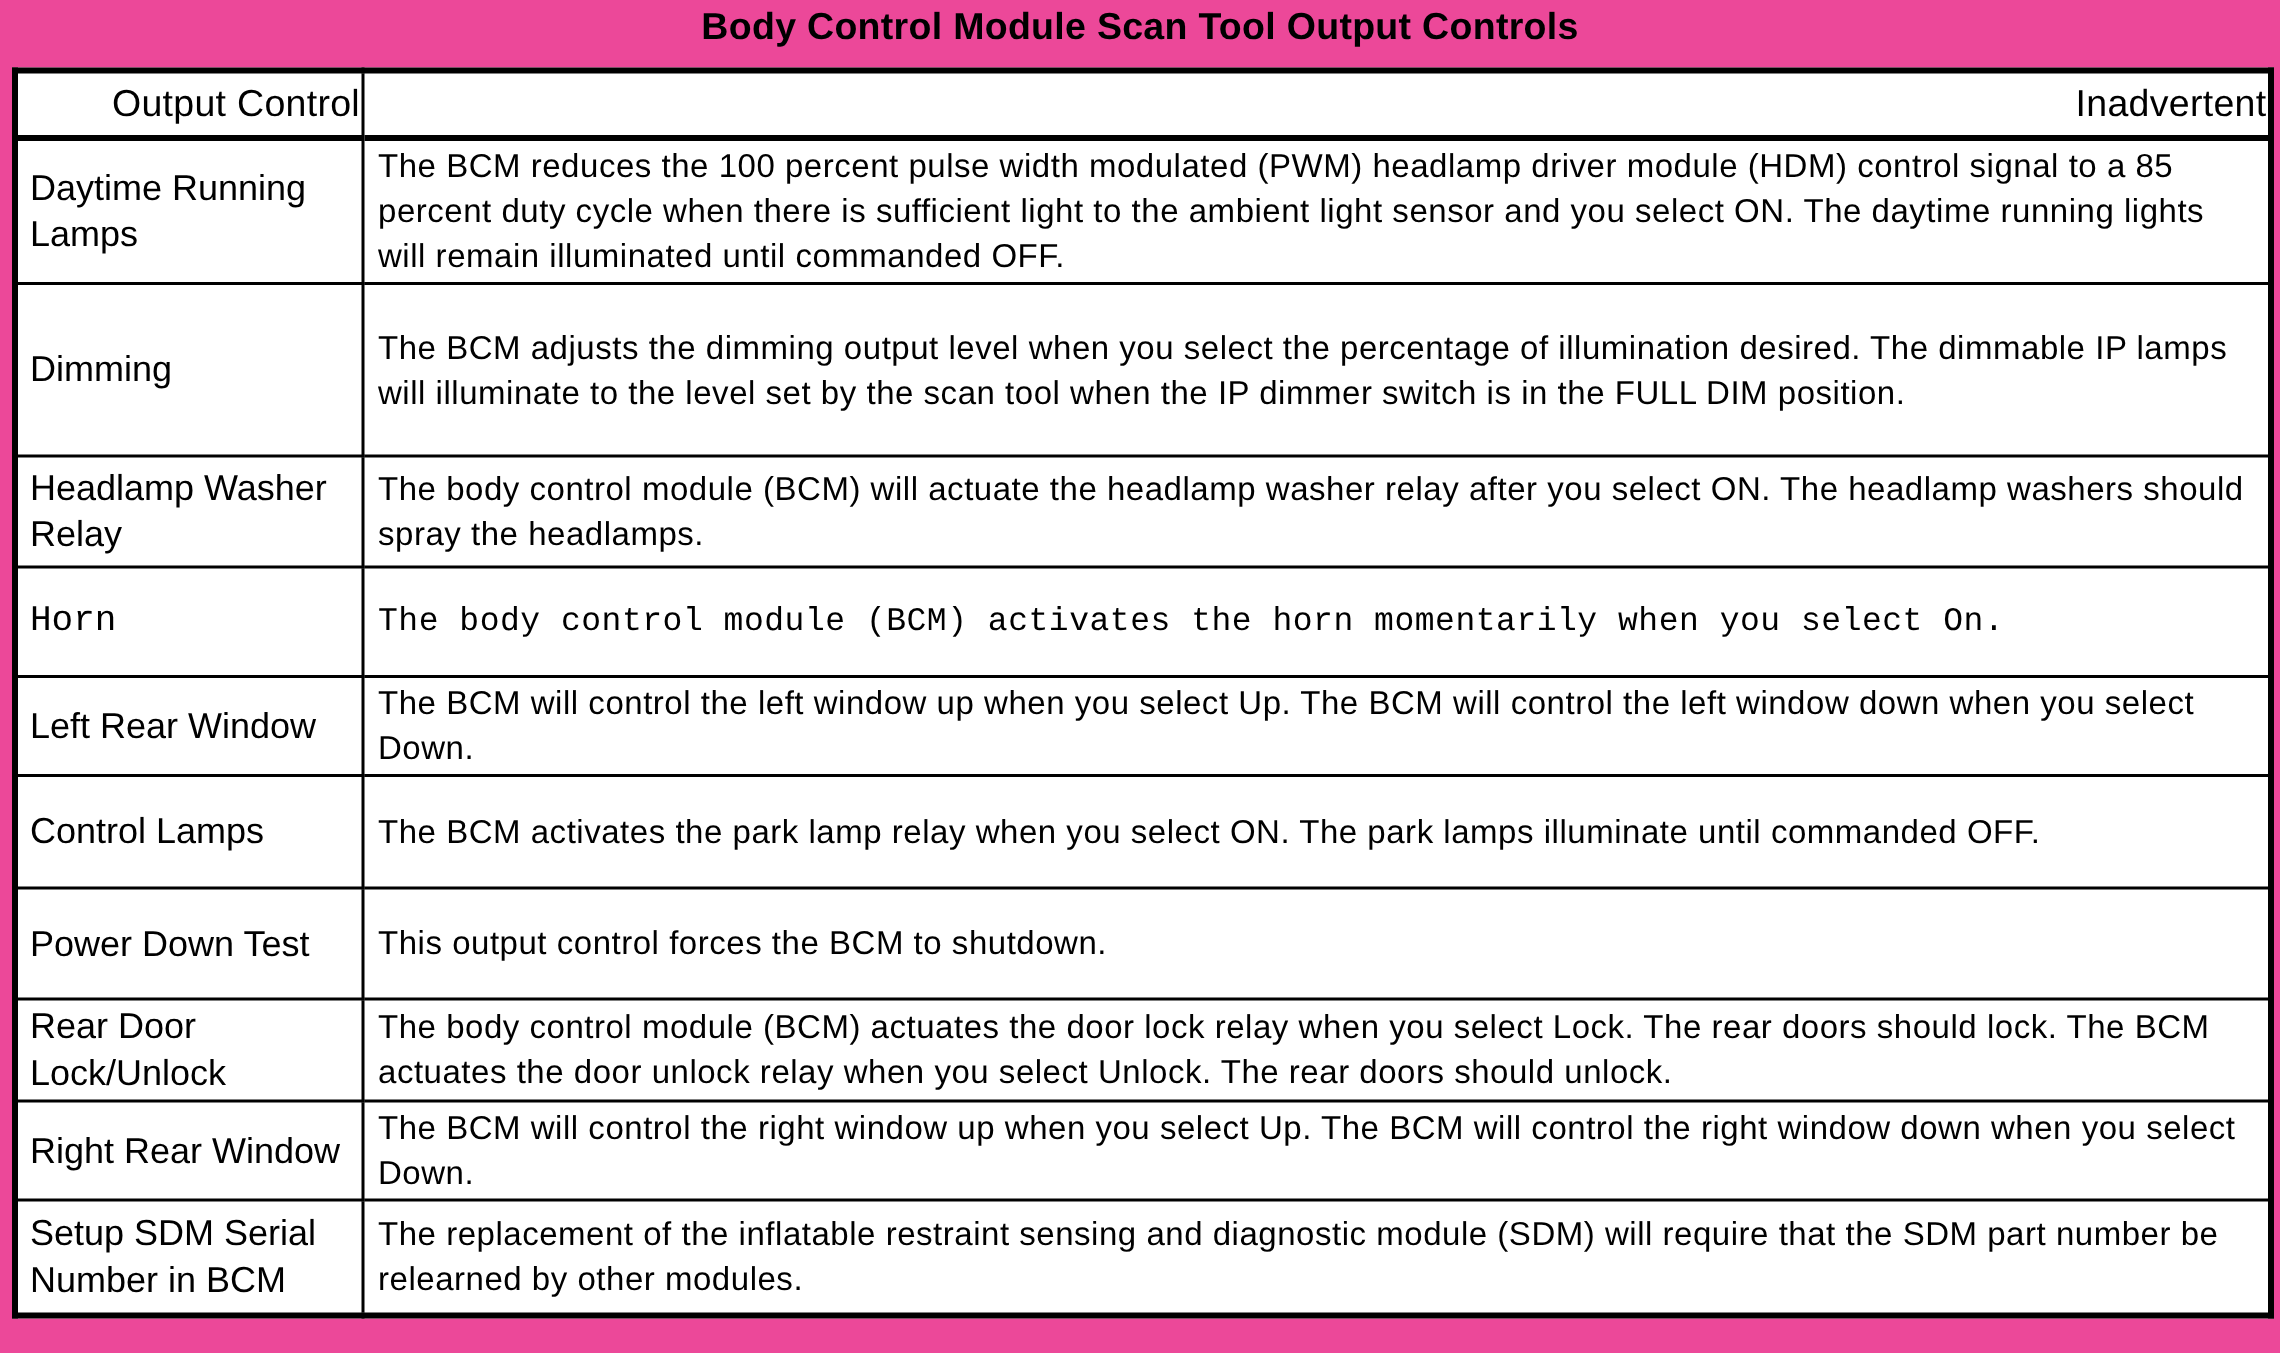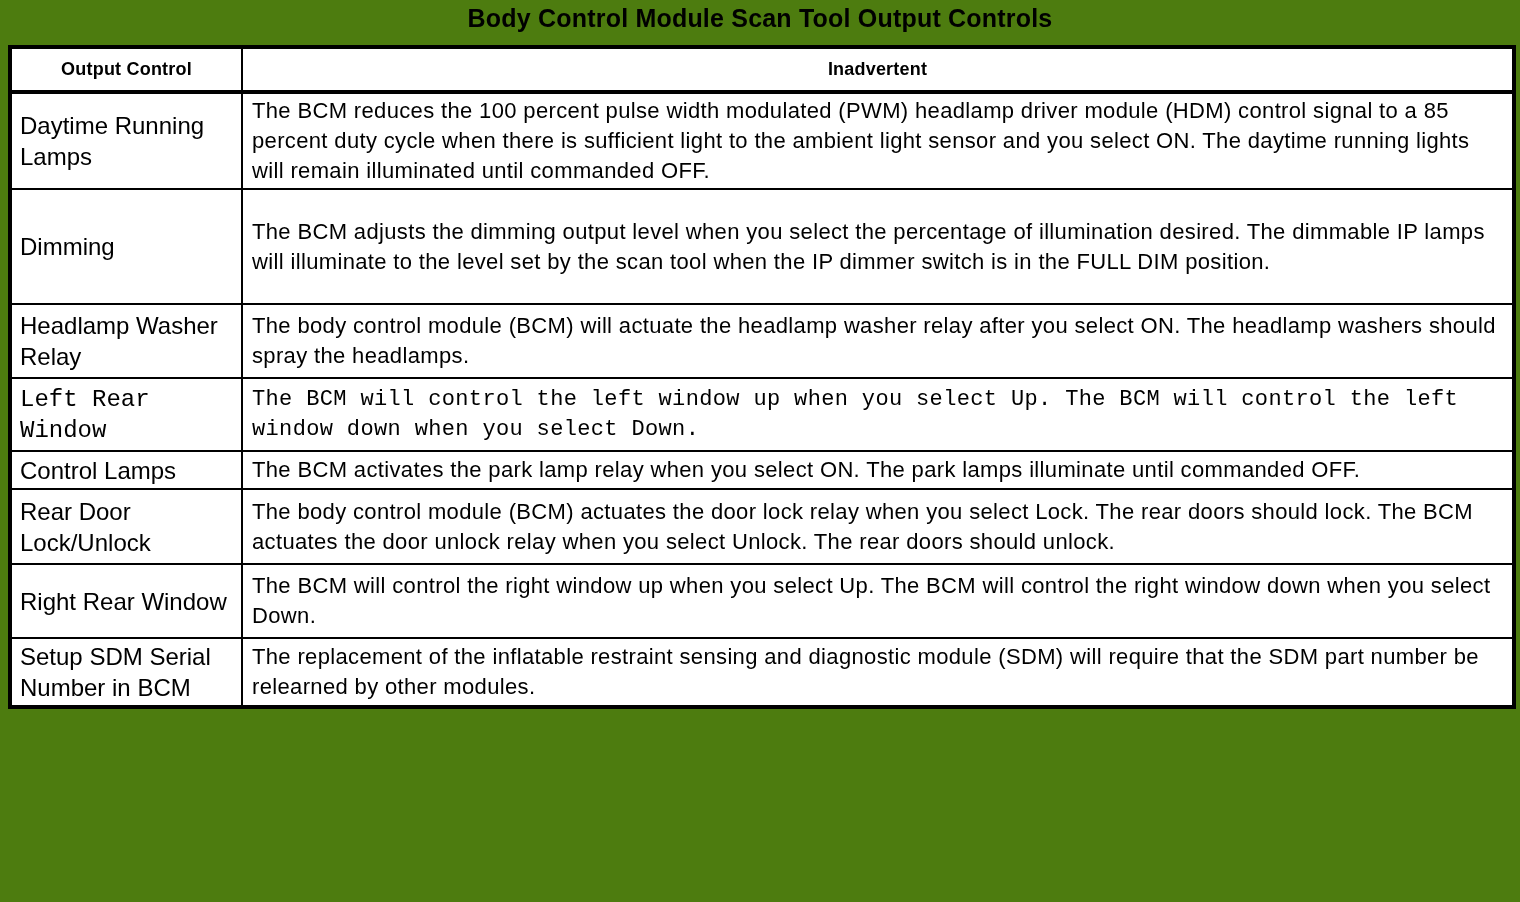--- a/index.html
+++ b/index.html
@@ -6,21 +6,21 @@
     margin: 0;
     padding: 0;
     background: #ffffff;
     font-family: "Liberation Sans", sans-serif;
     color: #000000;
   }
   .page {
     position: relative;
     width: 1520px;
     height: 902px;
-    background: #4d7c0f;
+    background: #ec4899;
     overflow: hidden;
   }
   .title {
     box-sizing: border-box;
     height: 45px;
     padding-top: 3px;
     text-align: center;
     font-weight: bold;
     font-size: 25px;
     line-height: 30px;
@@ -36,23 +36,23 @@
   }
   table.bcm-table th,
   table.bcm-table td {
     border: 2px solid #000000;
     vertical-align: middle;
     overflow: hidden;
   }
   table.bcm-table thead th {
     border-bottom: 4px solid #000000;
     height: 39px;
-    font-weight: bold;
-    font-size: 18px;
-    text-align: center;
+    font-weight: normal;
+    font-size: 25px;
+    text-align: right;
     letter-spacing: 0.2px;
   }
   td.cell-control {
     font-size: 24px;
     line-height: 31px;
     padding: 2px 4px 2px 8px;
     text-align: left;
   }
   td.cell-desc {
     font-size: 22px;
@@ -103,32 +103,40 @@
   <tr>
     <td class="cell-control">Dimming</td>
     <td class="cell-desc">The BCM adjusts the dimming output level when you select the percentage of illumination desired. The dimmable IP lamps will illuminate to the level set by the scan tool when the IP dimmer switch is in the FULL DIM position.</td>
   </tr>
 
   <tr>
     <td class="cell-control">Headlamp Washer Relay</td>
     <td class="cell-desc">The body control module (BCM) will actuate the headlamp washer relay after you select ON. The headlamp washers should spray the headlamps.</td>
   </tr>
 
+  <tr>
+    <td class="cell-control">Horn</td>
+    <td class="cell-desc">The body control module (BCM) activates the horn momentarily when you select On.</td>
+  </tr>
 
 
   <tr>
     <td class="cell-control">Left Rear Window</td>
     <td class="cell-desc">The BCM will control the left window up when you select Up. The BCM will control the left window down when you select Down.</td>
   </tr>
 
   <tr>
     <td class="cell-control">Control Lamps</td>
     <td class="cell-desc">The BCM activates the park lamp relay when you select ON. The park lamps illuminate until commanded OFF.</td>
   </tr>
 
+  <tr>
+    <td class="cell-control">Power Down Test</td>
+    <td class="cell-desc">This output control forces the BCM to shutdown.</td>
+  </tr>
 
   <tr>
     <td class="cell-control">Rear Door Lock/⁠Unlock</td>
     <td class="cell-desc">The body control module (BCM) actuates the door lock relay when you select Lock. The rear doors should lock. The BCM actuates the door unlock relay when you select Unlock. The rear doors should unlock.</td>
   </tr>
 
   <tr>
     <td class="cell-control">Right Rear Window</td>
     <td class="cell-desc">The BCM will control the right window up when you select Up. The BCM will control the right window down when you select Down.</td>
   </tr>

